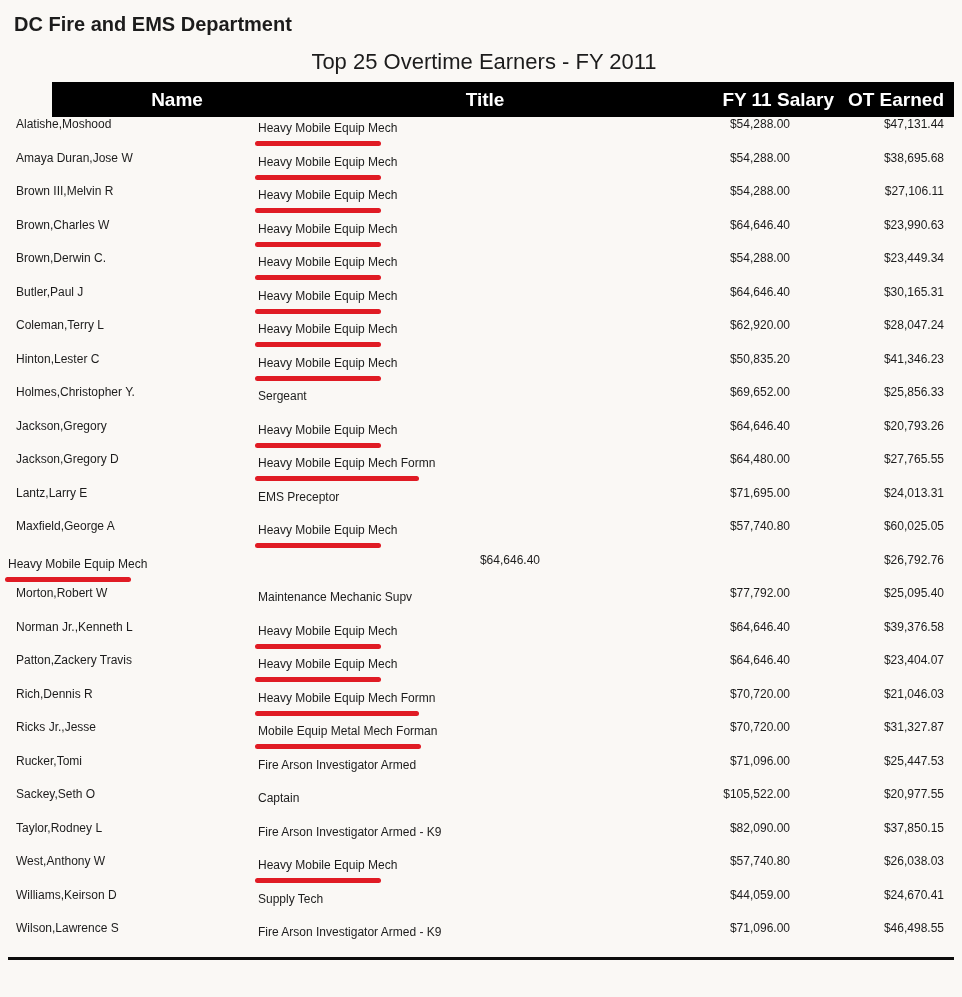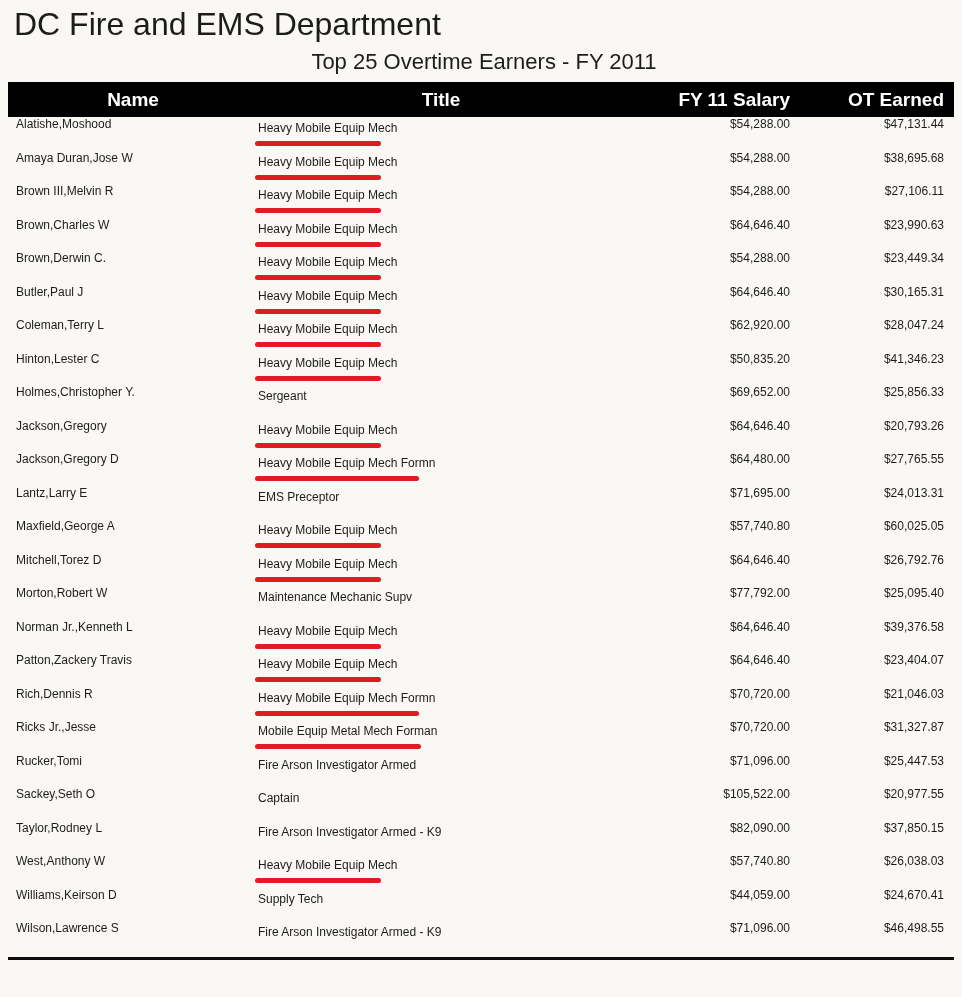--- a/index.html
+++ b/index.html
@@ -6,41 +6,42 @@
   html, body { width:962px; height:997px; }
   body {
     background:#faf8f5;
     color:#1c1c1c;
     font-family:"Liberation Sans", sans-serif;
     overflow:hidden;
   }
   .page { padding:5px 8px 0 8px; width:962px; }
 
   .doc-title {
-    font-size:32px;
-    font-weight:normal;
+    font-size:20px;
+    font-weight:bold;
     margin:4px 0 0 6px;
     line-height:30px;
   }
   .doc-subtitle {
     font-size:22px;
     font-weight:normal;
     margin:9px 0 7px 6px;
     line-height:27px;
     text-align:center;
   }
 
   .header-bar {
     background:var(--header-bg, #000);
     color:#fff;
     display:flex;
     align-items:center;
     height:35px;
     font-weight:bold;
     font-size:19px;
+    margin-left:44px;
   }
 
   .col-name   { flex:0 0 250px; padding-left:6px; }
   .col-title  { flex:0 0 366px; }
   .col-salary { flex:0 0 170px; text-align:right; padding-right:4px; }
   .col-ot     { flex:1 1 auto;  text-align:right; padding-right:10px; }
 
   .header-bar .col-name  { text-align:center; padding-left:0; }
   .header-bar .col-title { text-align:center; }
 
@@ -205,21 +206,20 @@
     <div class="row">
       <div class="col-name">Maxfield,George A</div>
       <div class="col-title">
         <span class="title-text">Heavy Mobile Equip Mech<span class="red-line"></span></span>
       </div>
       <div class="col-salary">$57,740.80</div>
       <div class="col-ot">$60,025.05</div>
     </div>
 
     <div class="row">
-      <div class="col-name">Mitchell,Torez D</div>
       <div class="col-title">
         <span class="title-text">Heavy Mobile Equip Mech<span class="red-line"></span></span>
       </div>
       <div class="col-salary">$64,646.40</div>
       <div class="col-ot">$26,792.76</div>
     </div>
 
     <div class="row">
       <div class="col-name">Morton,Robert W</div>
       <div class="col-title">

